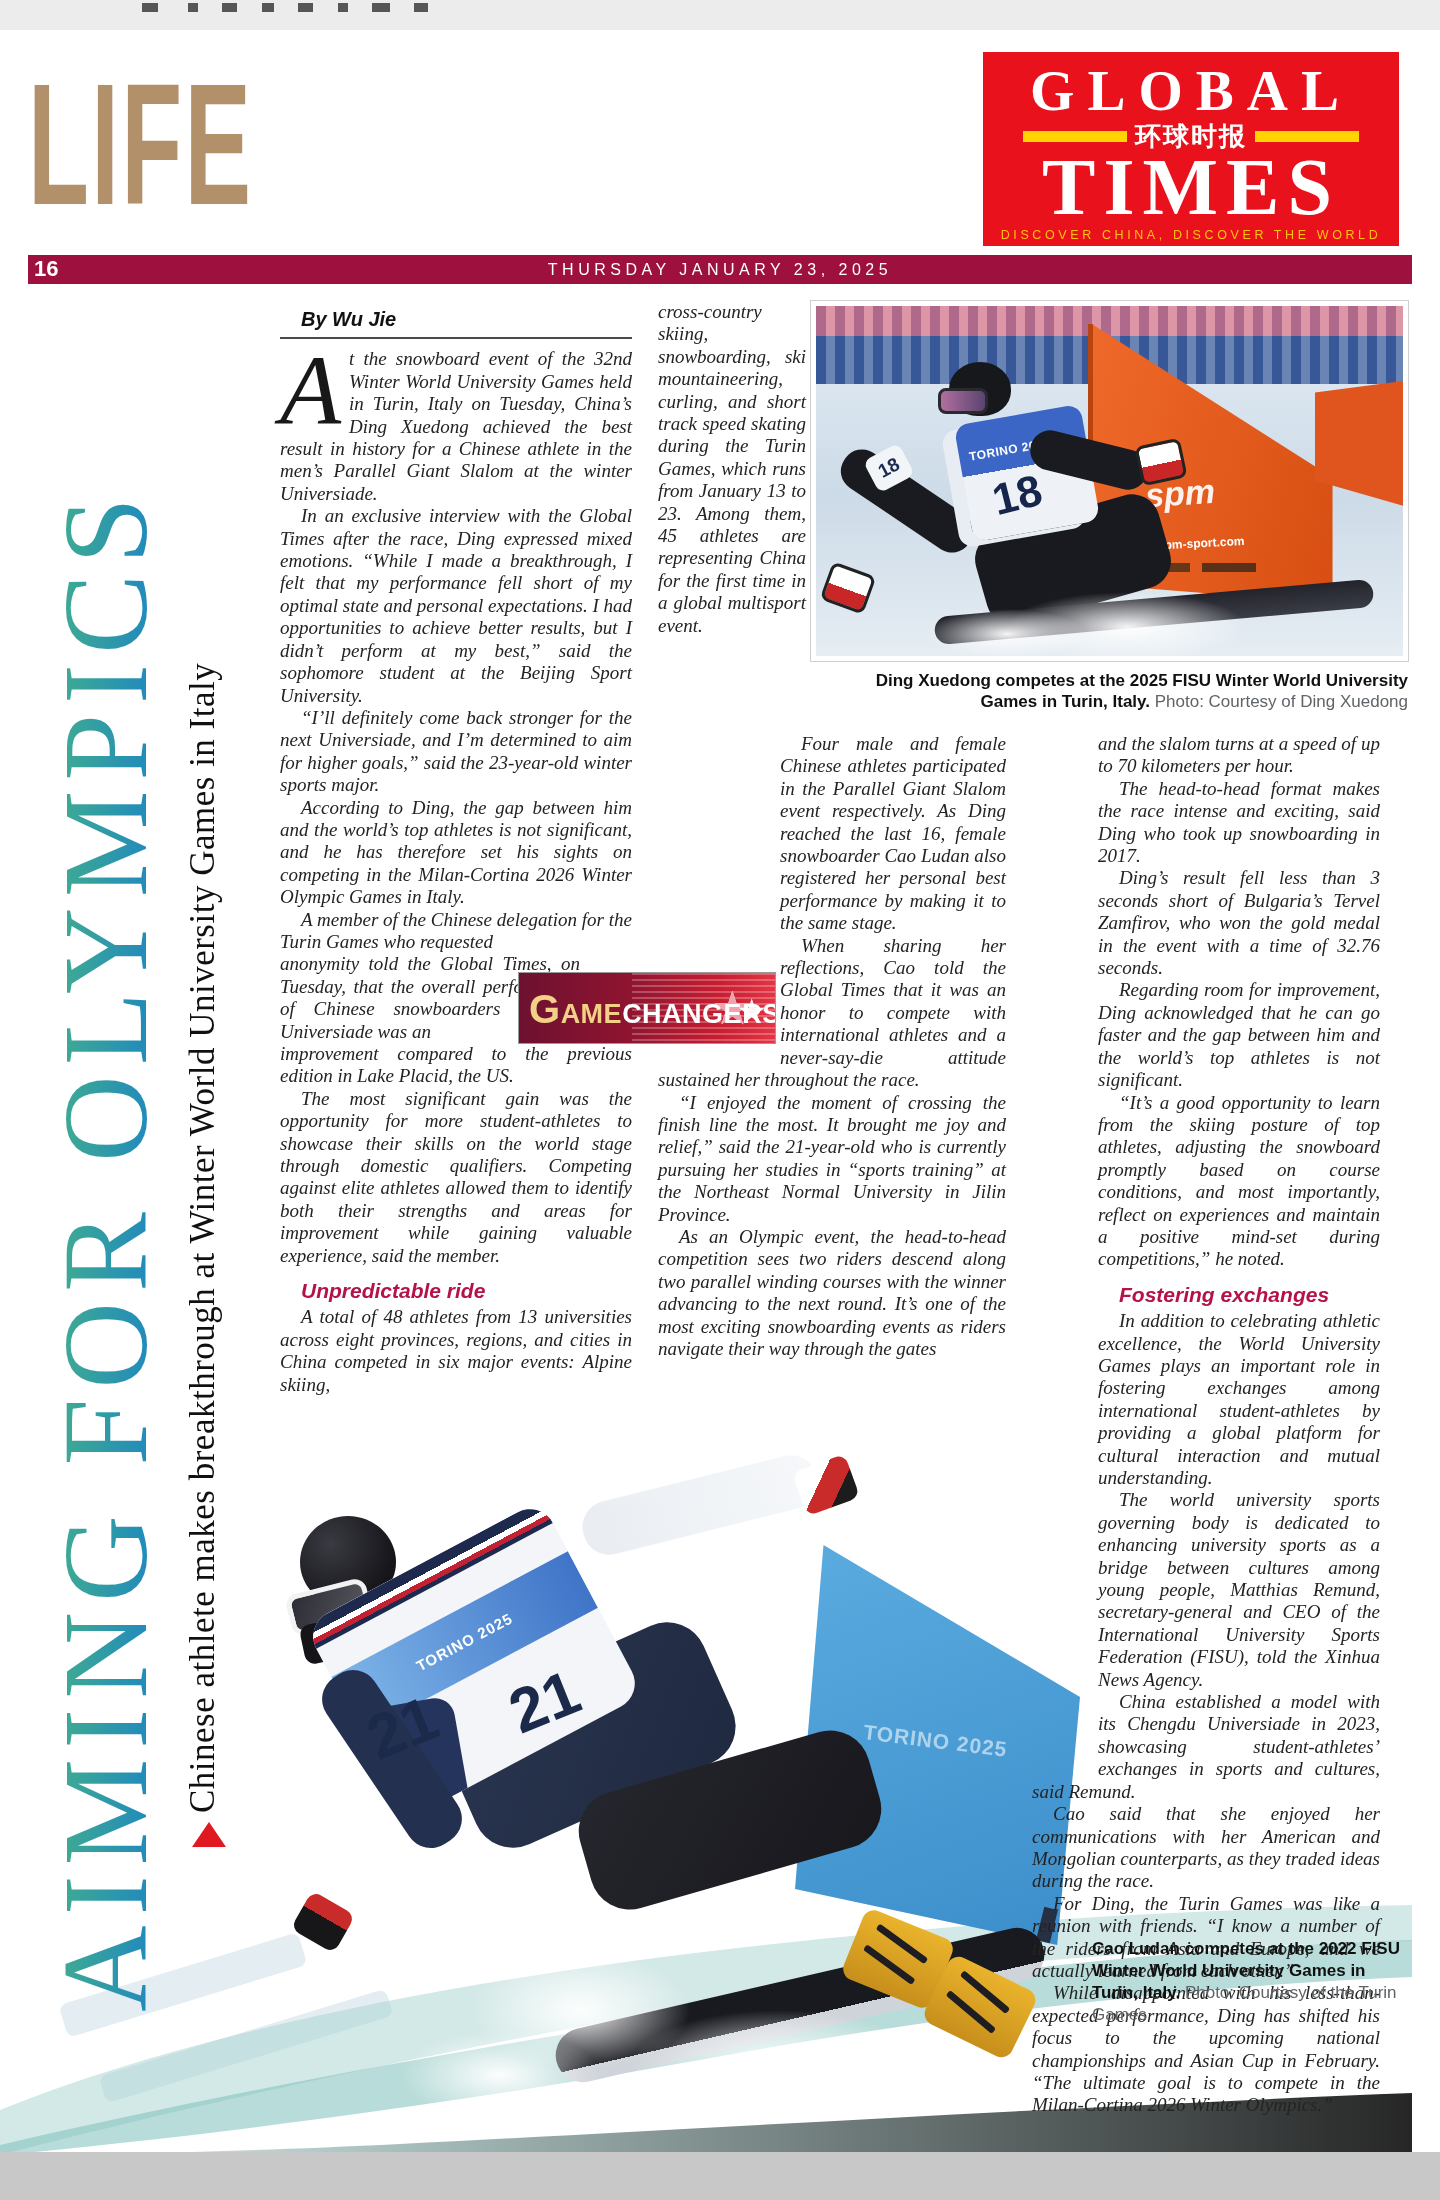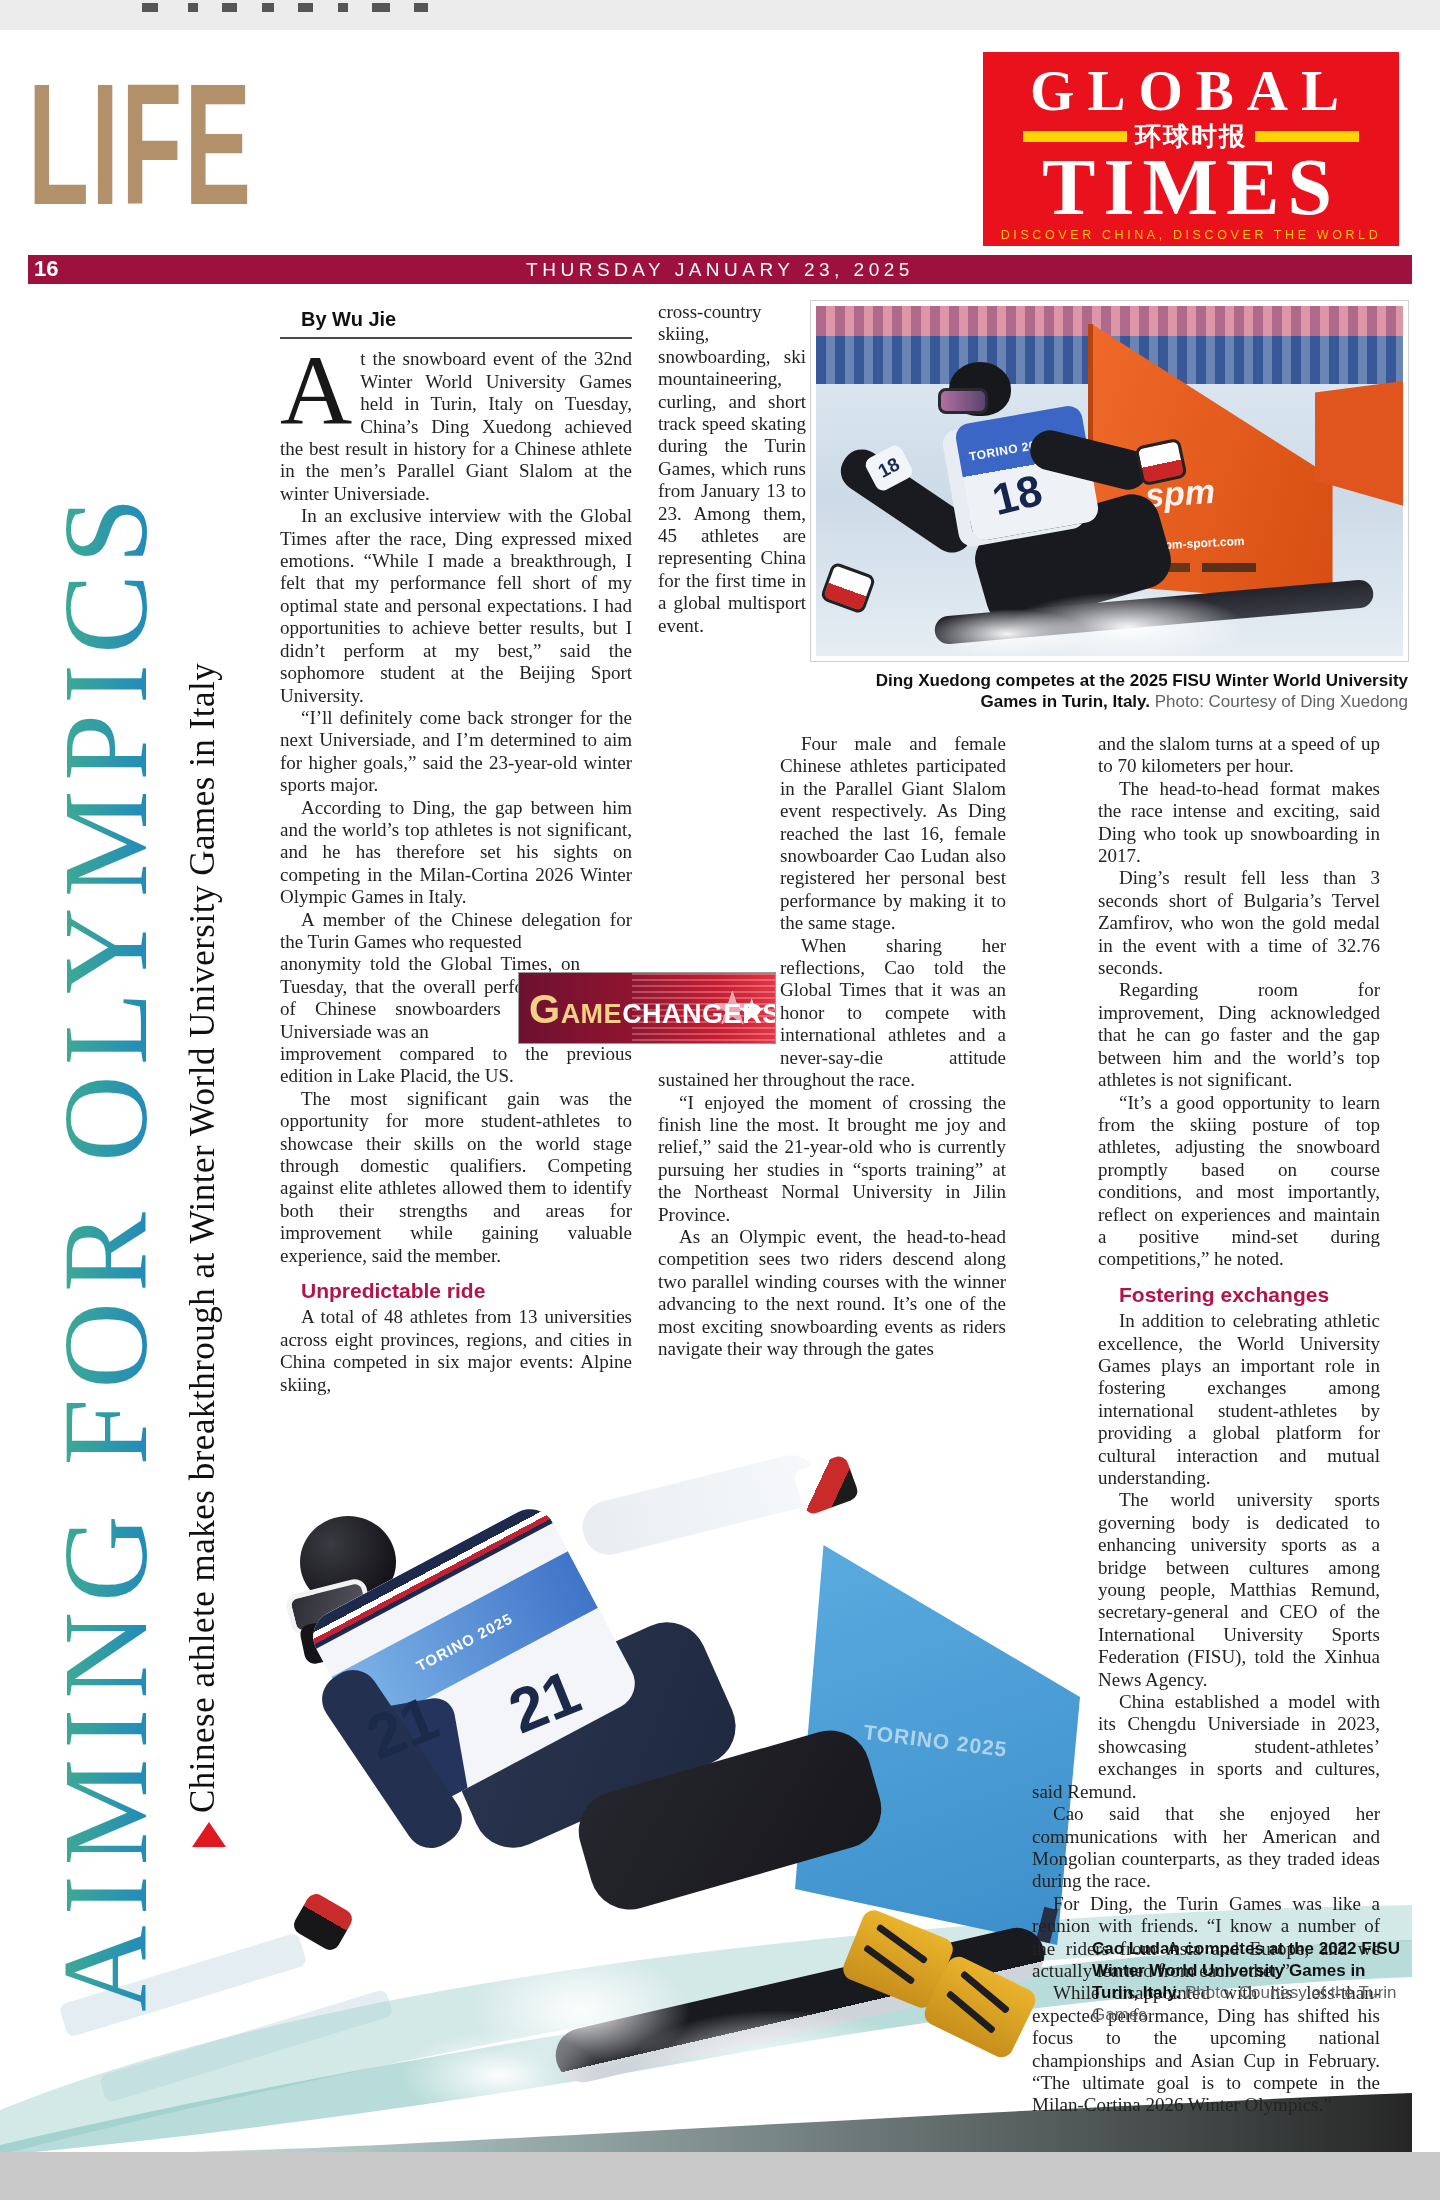--- a/index.html
+++ b/index.html
@@ -20,34 +20,34 @@
   .mh-mid{display:flex;align-items:center;justify-content:center;gap:8px;margin-top:2px;height:30px;}
   .mh-bar{width:104px;height:11px;background:#ffd400;}
   .mh-cn{font-size:26px;font-weight:700;letter-spacing:2px;}
   .mh-l2{font-weight:700;font-size:80px;letter-spacing:8px;line-height:.95;margin-top:-2px;}
   .mh-tag{font-family:"Liberation Sans",sans-serif;color:#ffc20e;font-size:12.5px;letter-spacing:3.6px;margin-top:3px;}
   
   .datebar{position:absolute;left:28px;top:255px;width:1384px;height:29px;background:#9e103d;z-index:3;
            color:#fff;font-family:"Liberation Sans",sans-serif;}
   .datebar .num{position:absolute;left:6px;top:1px;font-size:22px;font-weight:700;}
   .datebar .date{position:absolute;left:0;right:0;top:0;text-align:center;line-height:29px;
-                 font-size:19px;letter-spacing:4.5px;}
+                 font-size:16px;letter-spacing:4.5px;}
   
   .vert{writing-mode:vertical-rl;transform:rotate(180deg);}
   .headline-main{position:absolute;left:46px;top:322px;height:1690px;width:120px;z-index:2;
       font-family:"Liberation Serif",serif;font-size:120px;font-weight:400;letter-spacing:10px;line-height:1;
       background:linear-gradient(to right,#1b84c5,#44b08a);
       -webkit-background-clip:text;background-clip:text;color:transparent;}
   .headline-sub{position:absolute;left:184px;top:448px;height:1365px;width:46px;z-index:2;
       font-family:"Liberation Serif",serif;font-size:35px;letter-spacing:.5px;color:#101010;line-height:1.1;}
   .red-tri{position:absolute;left:192px;top:1822px;width:0;height:0;z-index:2;
       border-left:17px solid transparent;border-right:17px solid transparent;border-bottom:25px solid #e01820;}
   
   .col{position:absolute;z-index:2;font-size:19px;line-height:22.4px;text-align:justify;}
-  .col p{margin:0;text-indent:21px;}
+  .col p{margin:0;text-indent:21px;font-style:italic;}
   .col p.noind{text-indent:0;}
   .col1{left:280px;top:308px;width:352px;}
   .col2n{left:658px;top:301px;width:148px;}
   .col2{left:658px;top:733px;width:348px;}
   .col3{left:1032px;top:733px;width:348px;}
   .byline{font-family:"Liberation Sans",sans-serif;font-weight:700;font-size:20px;color:#111;text-indent:0;}
   .rule{border:none;border-top:2px solid #4a4a4a;margin:7px 0 9px 0;}
   .dropcap{float:left;font-size:100px;line-height:74px;padding:6px 8px 0 0;color:#181818;}
   .sechead{font-family:"Liberation Sans",sans-serif;font-weight:700;font-size:21px;color:#b5124a;
            text-indent:0;margin:13px 0 4px 0 !important;text-align:left;}

